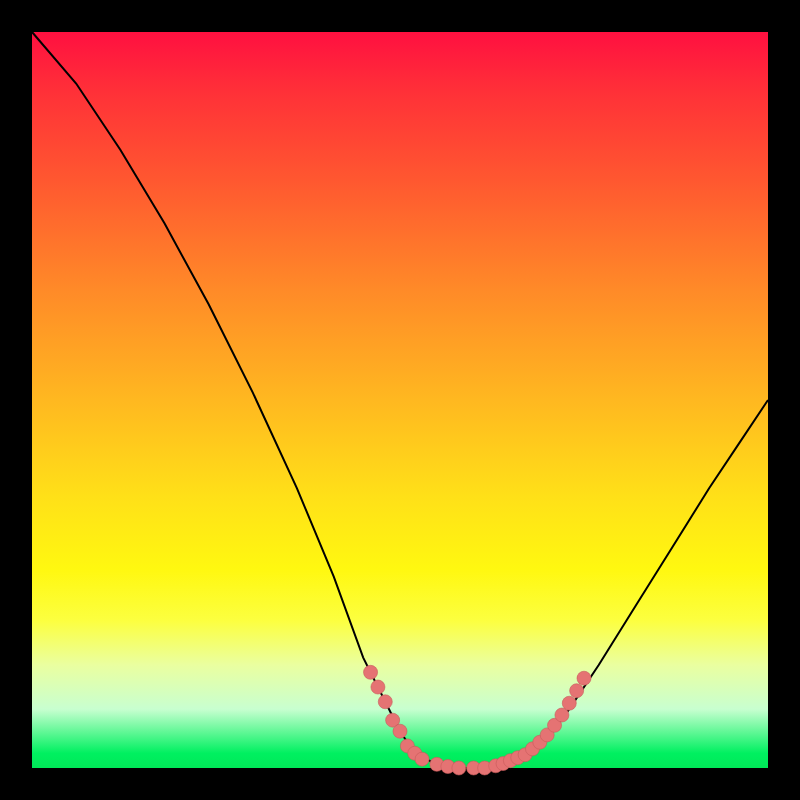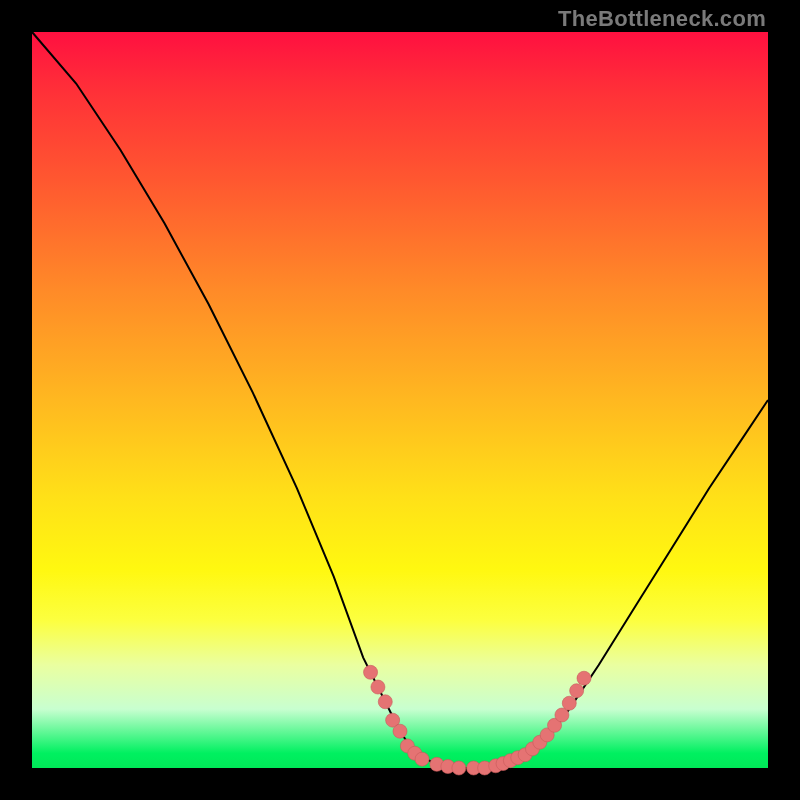--- a/index.html
+++ b/index.html
@@ -54,21 +54,20 @@
     font-weight: 600;
     color: #7a7a7a;
     letter-spacing: 0.3px;
     pointer-events: none;
   }
 </style>
 </head>
 <body>
 
 <div class="stage">
-  <div class="watermark">TheBottleneck.com</div>
   <div class="plot-area">
     <svg id="plot-svg" viewBox="0 0 736 736">
         <path d="M0.00,0.00 L44.16,51.52 L88.32,117.76 L132.48,191.36 L176.64,272.32 L220.80,360.64 L264.96,456.32 L301.76,544.64 L331.20,625.60 L353.28,669.76 L368.00,699.20 L382.72,721.28 L404.80,732.32 L426.88,736.00 L448.96,736.00 L471.04,732.32 L493.12,724.96 L515.20,706.56 L537.28,677.12 L566.72,632.96 L603.52,574.08 L640.32,515.20 L677.12,456.32 L706.56,412.16 L736.00,368.00" fill="none" stroke="#000000" stroke-width="2"></path>
         <circle cx="338.56" cy="640.32" r="7" fill="#e57373" stroke="#c75a5a" stroke-width="0.6"></circle>
         <circle cx="345.92" cy="655.04" r="7" fill="#e57373" stroke="#c75a5a" stroke-width="0.6"></circle>
         <circle cx="353.28" cy="669.76" r="7" fill="#e57373" stroke="#c75a5a" stroke-width="0.6"></circle>
         <circle cx="360.64" cy="688.16" r="7" fill="#e57373" stroke="#c75a5a" stroke-width="0.6"></circle>
         <circle cx="368.00" cy="699.20" r="7" fill="#e57373" stroke="#c75a5a" stroke-width="0.6"></circle>
         <circle cx="375.36" cy="713.92" r="7" fill="#e57373" stroke="#c75a5a" stroke-width="0.6"></circle>
         <circle cx="382.72" cy="721.28" r="7" fill="#e57373" stroke="#c75a5a" stroke-width="0.6"></circle>

